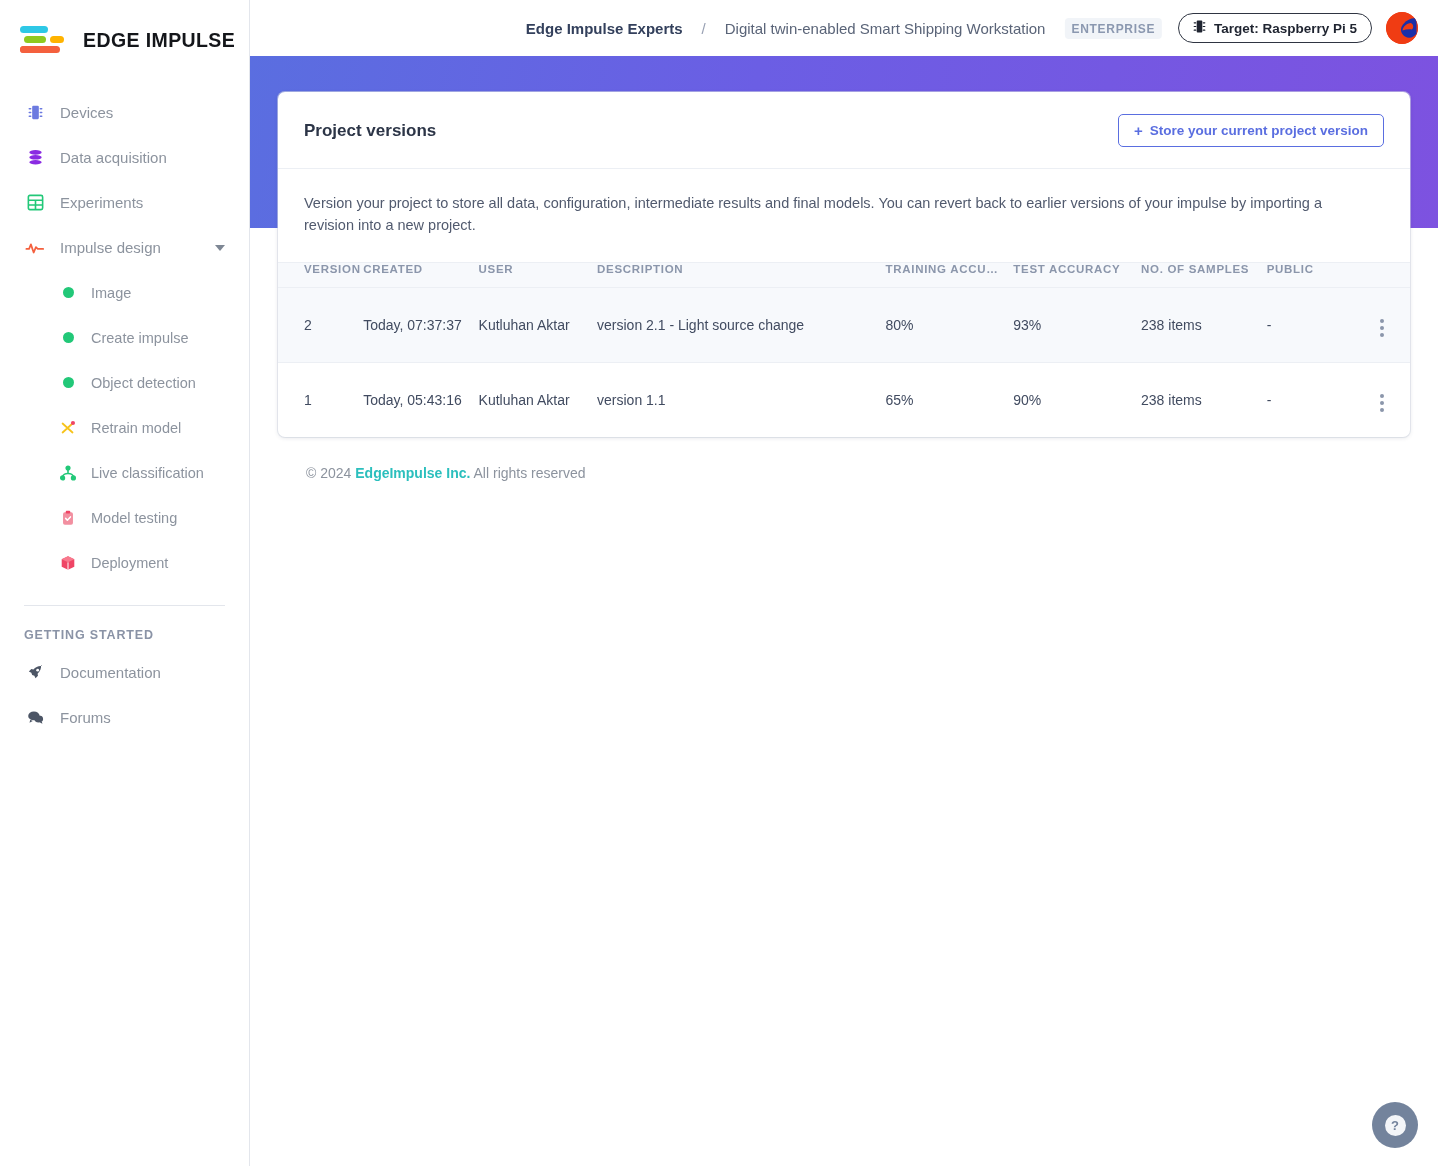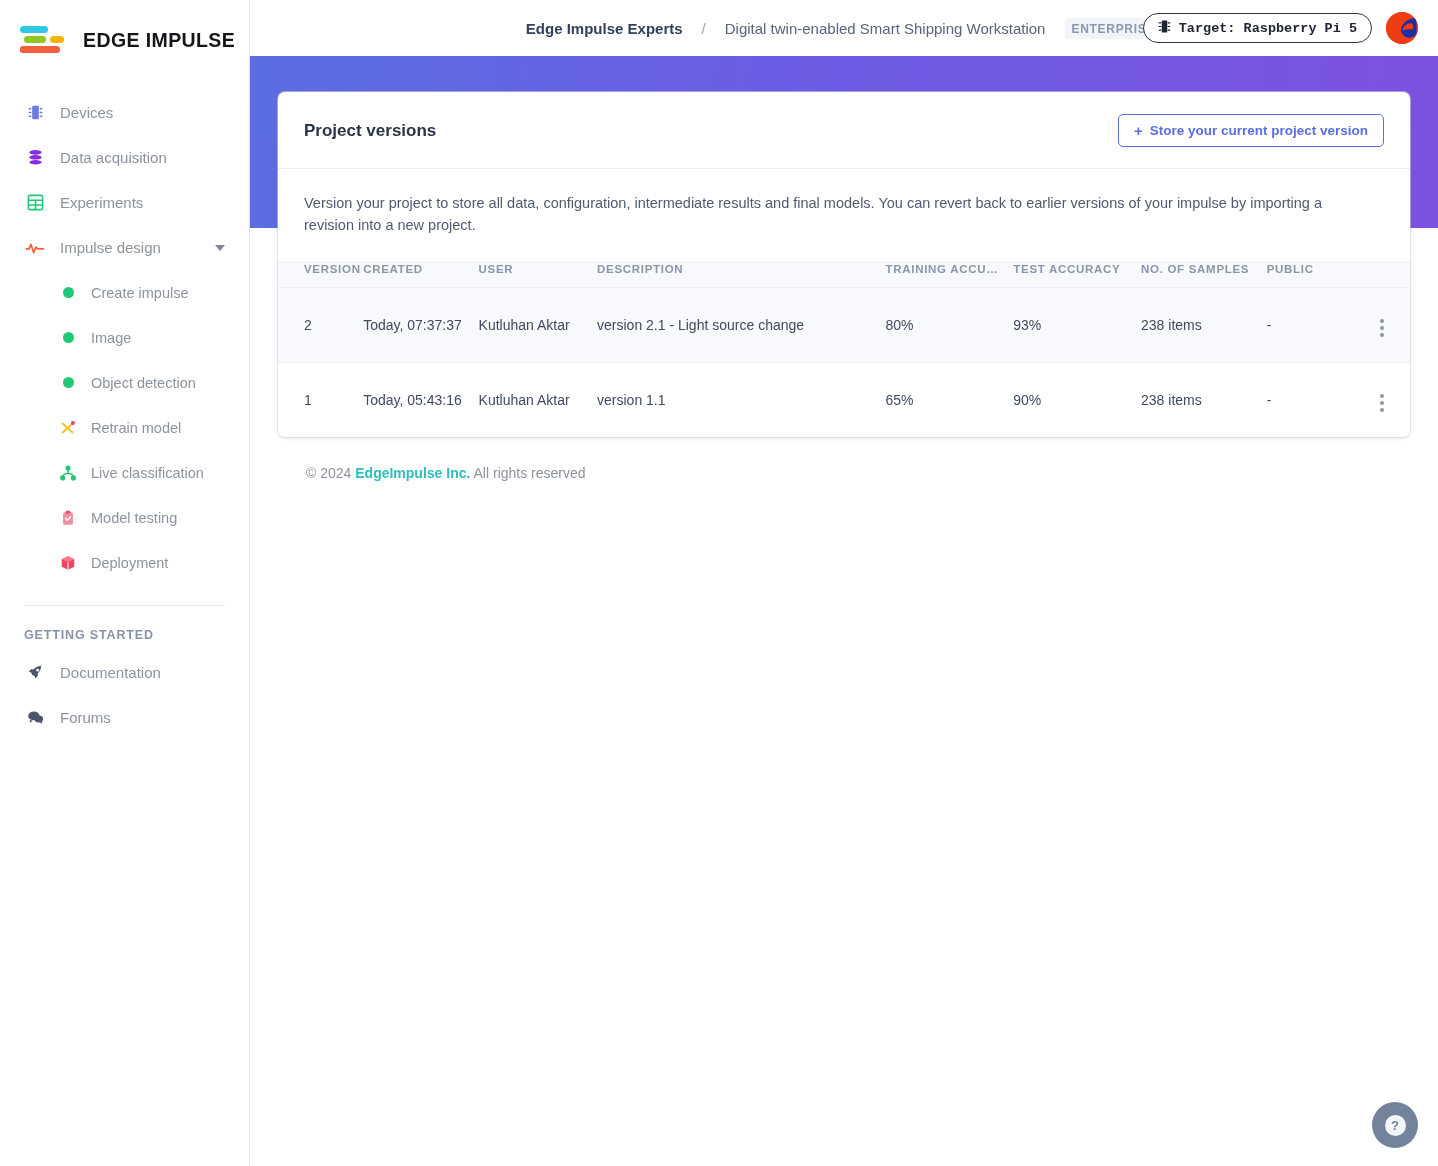--- a/index.html
+++ b/index.html
@@ -144,21 +144,20 @@
     gap: 8px;
     border: 1px solid #2f3542;
     border-radius: 19px;
     height: 30px;
     padding: 0 14px;
     font-size: 13.5px;
     font-weight: 600;
     color: #1f2430;
     cursor: pointer;
     background: #fff;
-    font-family: Liberation Mono, monospace;
   }
   .avatar {
     width: 32px; height: 32px; border-radius: 50%;
     background: #f03c13;
     position: relative;
     overflow: hidden;
     cursor: pointer;
   }
 
   .banner {
@@ -341,27 +340,27 @@
           </svg>
         </span>
         <span>Impulse design</span>
         <span class="nav-caret"></span>
       </div>
 
       <div class="subnav-item">
         <span class="sub-ico">
             <i class="dot-green"></i>
           </span>
-        <span>Create impulse</span>
+        <span>Image</span>
       </div>
       <div class="subnav-item">
         <span class="sub-ico">
             <i class="dot-green"></i>
           </span>
-        <span>Image</span>
+        <span>Create impulse</span>
       </div>
       <div class="subnav-item">
         <span class="sub-ico">
             <i class="dot-green"></i>
           </span>
         <span>Object detection</span>
       </div>
 
       <div class="subnav-item">
         <span class="sub-ico">

